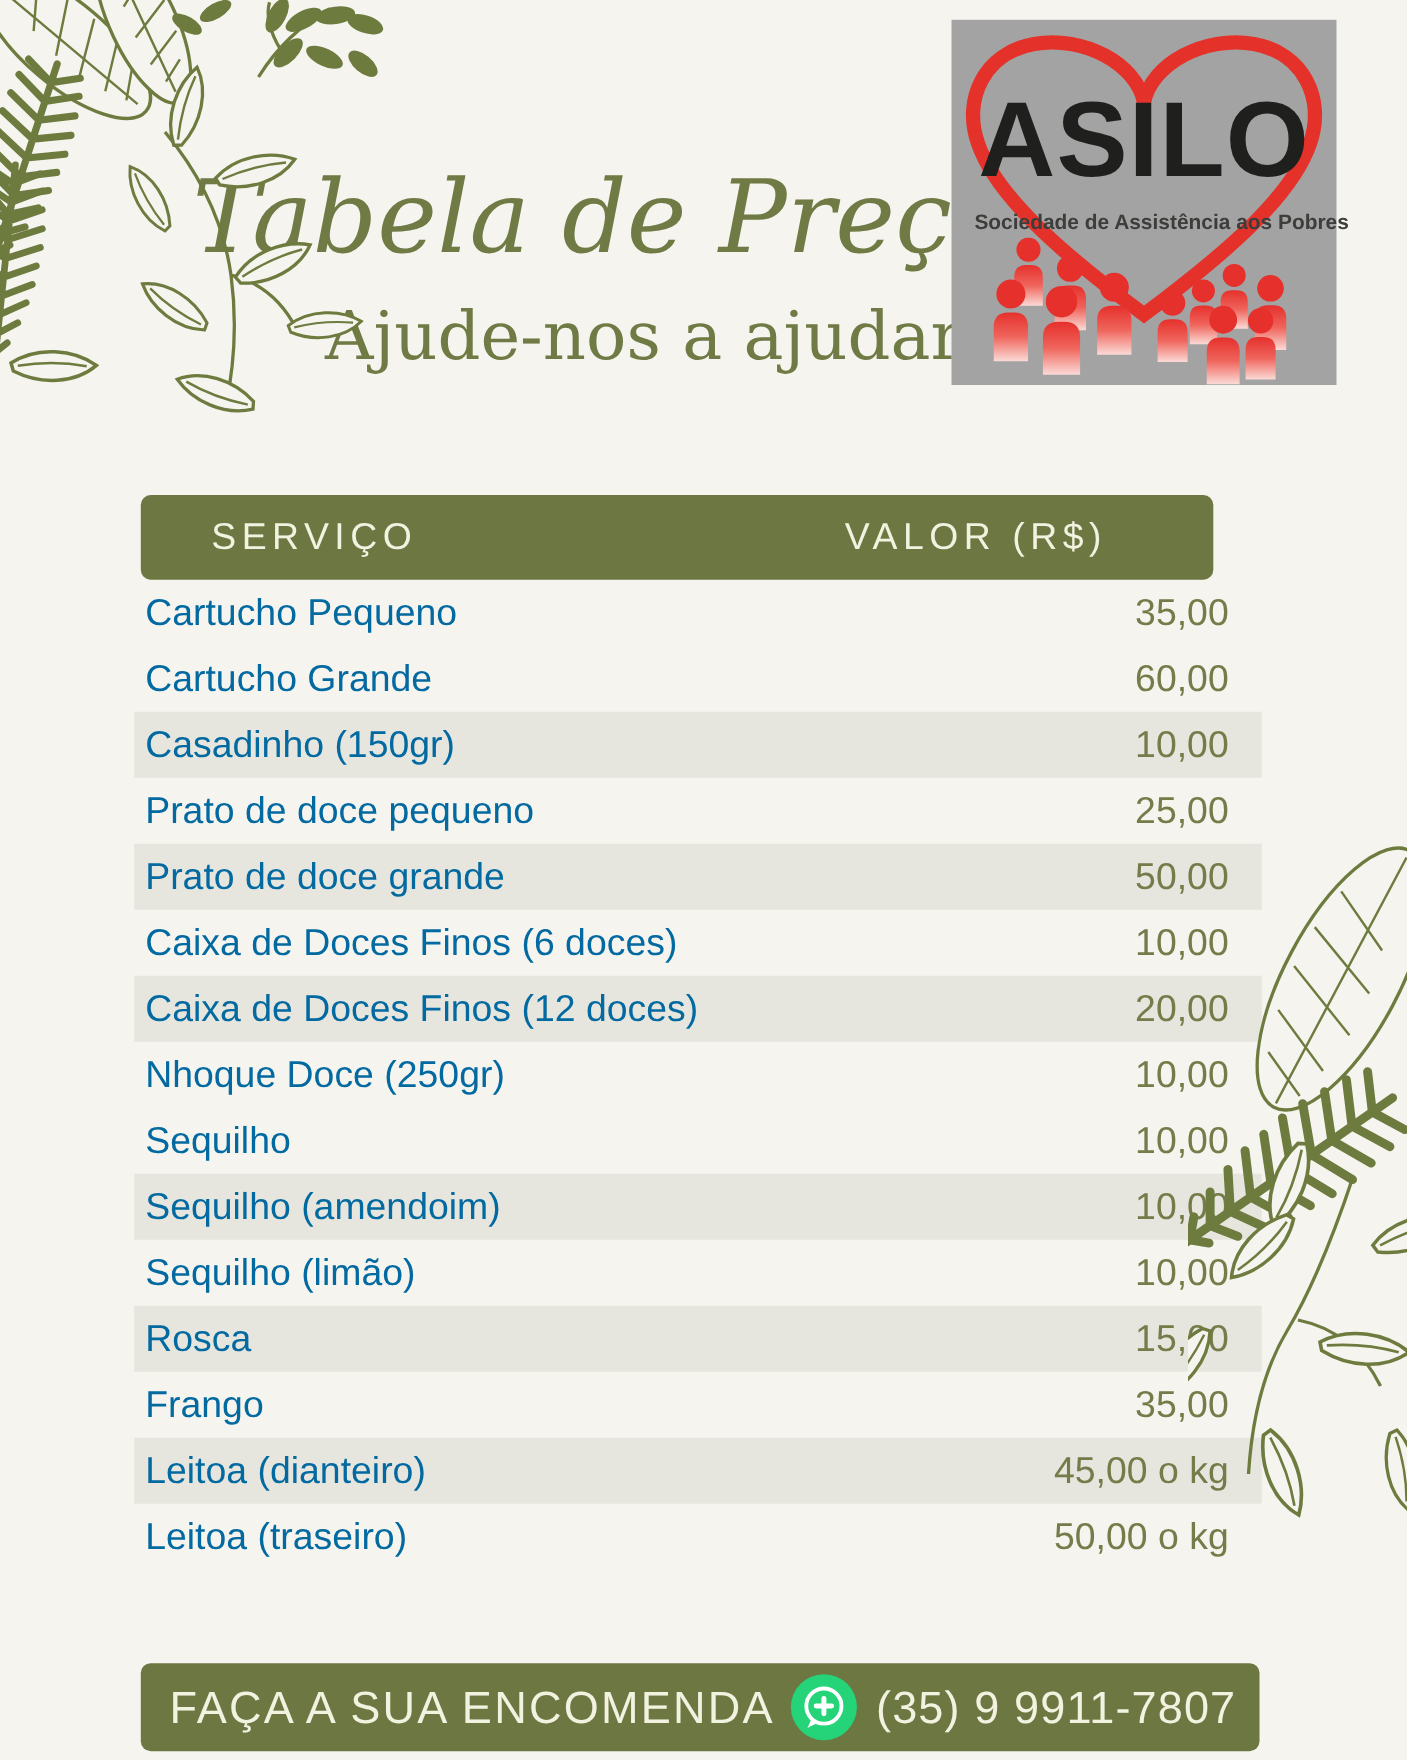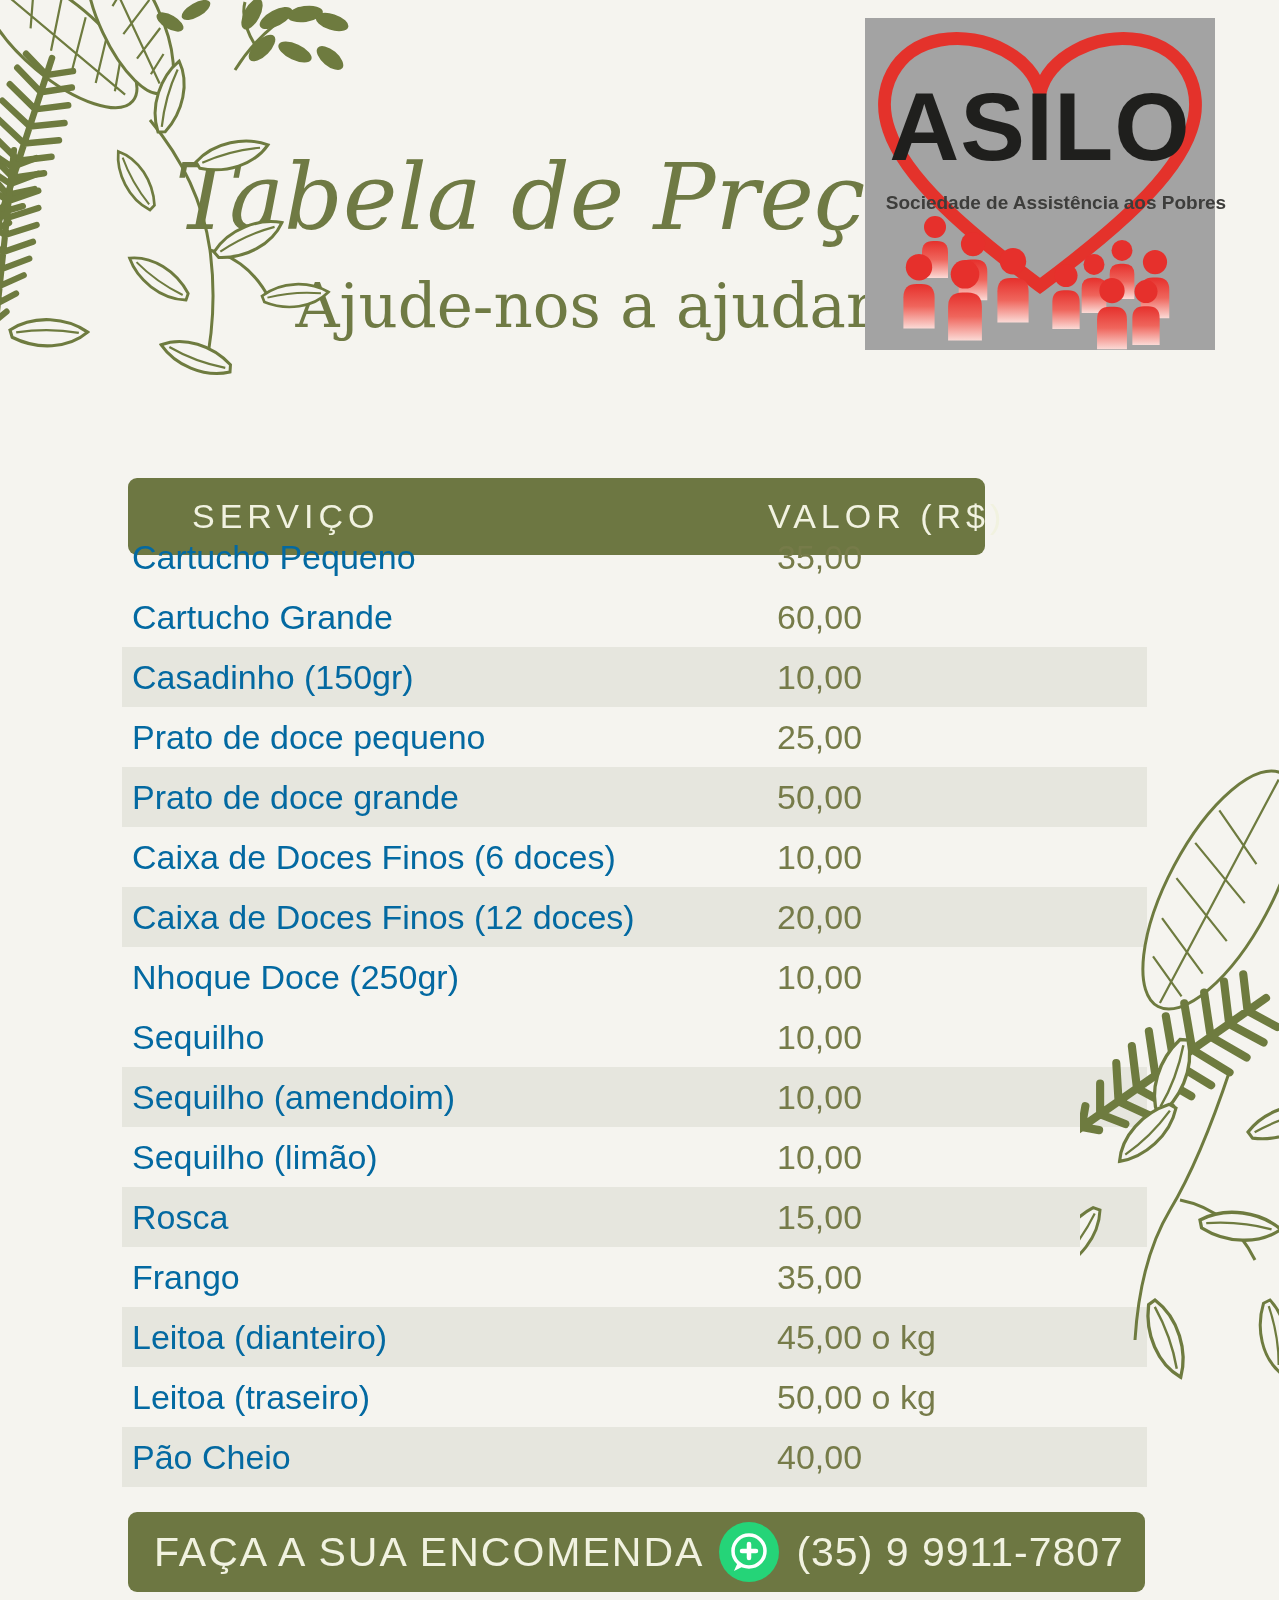--- a/index.html
+++ b/index.html
@@ -27,35 +27,35 @@
     position:absolute;left:0;top:60px;width:100%;text-align:center;
     font-size:97px;font-weight:bold;letter-spacing:1px;color:#1f1f1d;line-height:1;
   }
   .logo-tagline{
     position:absolute;left:16px;top:174px;width:100%;text-align:center;
     font-size:19px;font-weight:bold;color:#3d3d3b;letter-spacing:0px;white-space:nowrap;
   }
   .logo-people{position:absolute;left:28px;top:198px;}
   
   .thead{
-    position:absolute;left:128px;top:450px;width:857px;height:77px;
-    background:#6d7742;border-radius:9px;color:#f1f2e0;margin-top:28px;
+    position:absolute;left:128px;top:450px;width:975px;height:77px;
+    background:#6d7742;border-radius:9px;color:#f1f2e0;
   }
   .thead .h-svc{position:absolute;left:64px;top:0;line-height:77px;font-size:34px;letter-spacing:5px;}
   .thead .h-val{position:absolute;left:640px;width:272px;top:0;line-height:77px;font-size:34px;letter-spacing:5px;text-align:left;}
   .rows{position:absolute;left:122px;top:527px;width:1025px;z-index:1;}
   .row{position:relative;height:60px;}
   .row.shaded{background:#e6e6de;}
   .row .svc{
     position:absolute;left:10px;top:0;line-height:60px;
     font-size:34px;color:#0369a1;white-space:nowrap;
   }
   .row .val{
     position:absolute;left:655px;width:340px;top:0;line-height:60px;
-    font-size:34px;color:#767b49;text-align:left;white-space:nowrap;
+    font-size:34px;color:#767b49;text-align:right;white-space:nowrap;
   }
   
   .footer{
     position:absolute;left:128px;top:1512px;width:1017px;height:80px;
     background:#6d7742;border-radius:9px;display:flex;align-items:center;
     color:#f1f2e0;z-index:2;
   }
   .footer .cta{margin-left:26px;font-size:41px;letter-spacing:2px;white-space:nowrap;text-align:right;}
   .footer .wa{margin-left:14px;flex:0 0 auto;display:block;}
   .footer .phone{margin-left:16px;font-size:41px;letter-spacing:1px;white-space:nowrap;}
@@ -328,24 +328,20 @@
     <div class="row shaded">
       <span class="svc">Leitoa (dianteiro)</span>
       <span class="val">45,00 o kg</span>
     </div>
 
     <div class="row">
       <span class="svc">Leitoa (traseiro)</span>
       <span class="val">50,00 o kg</span>
     </div>
 
-    <div class="row shaded">
-      <span class="svc">Pão Cheio</span>
-      <span class="val">40,00</span>
-    </div>
   </div>
 
   <div class="footer">
     <span class="cta">FAÇA A SUA ENCOMENDA</span>
     <svg class="wa" width="62" height="62" viewBox="0 0 62 62">
       <circle cx="31" cy="31" r="30" fill="#25d478"></circle>
       <circle cx="31" cy="30" r="16" fill="none" stroke="#ffffff" stroke-width="3.5"></circle>
       <path d="M20,41 L16,50 L26,45 Z" fill="#ffffff"></path>
       <path d="M31,23 L31,37 M24,30 L38,30" stroke="#ffffff" stroke-width="4.5" stroke-linecap="round"></path>
     </svg>

